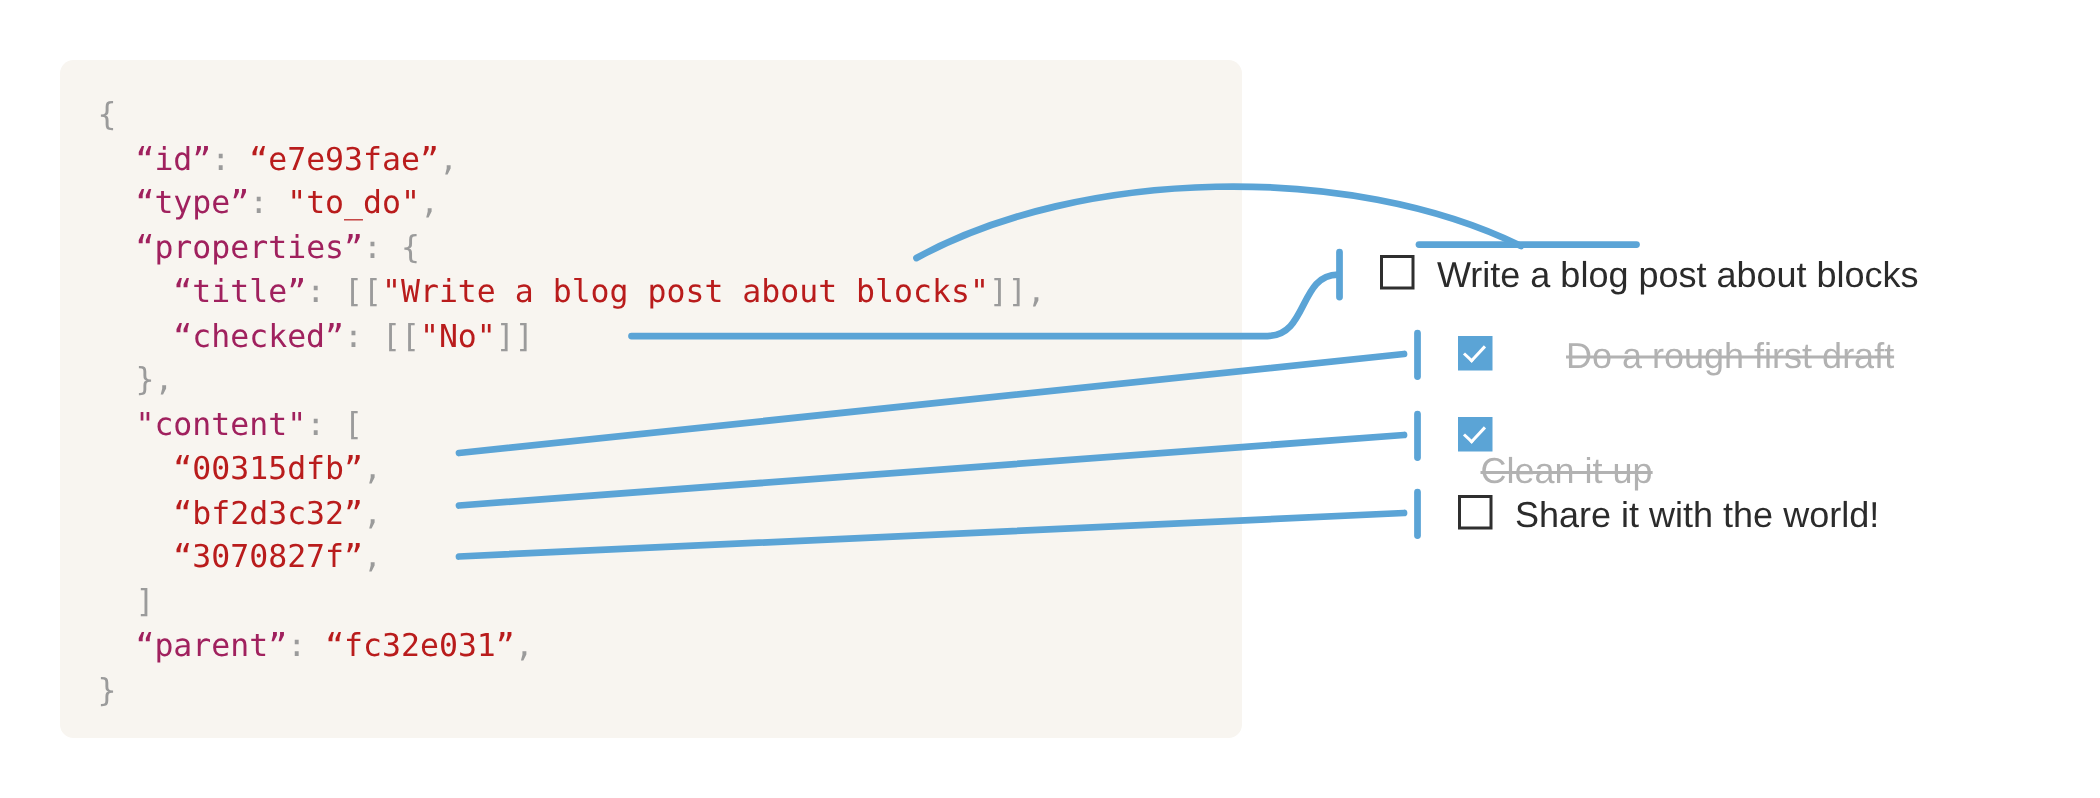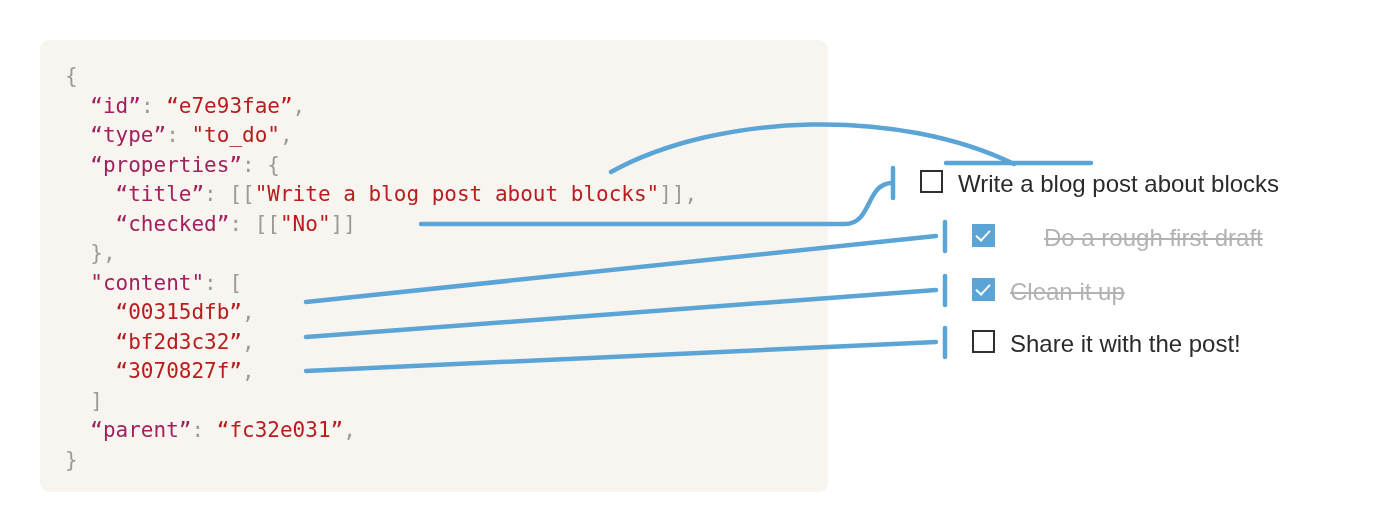--- a/index.html
+++ b/index.html
@@ -126,23 +126,23 @@
 
   <div id="todo-container">
       <div class="todo-row" style="left: 908px; top: 170px;">
         <div class="cb off"></div>
         <div class="todo-text">Write a blog post about blocks</div>
       </div>
       <div class="todo-row done" style="left: 960px; top: 224px; gap: 34px;">
         <div class="cb on"></div>
         <div class="todo-text">Do a rough first draft</div>
       </div>
-      <div class="todo-row done" style="left: 960px; top: 278px;">
+      <div class="todo-row done" style="left: 960px; top: 278px; flex-direction: column;">
         <div class="cb on"></div>
         <div class="todo-text">Clean it up</div>
       </div>
       <div class="todo-row" style="left: 960px; top: 330px;">
         <div class="cb off"></div>
-        <div class="todo-text">Share it with the post!</div>
+        <div class="todo-text">Share it with the world!</div>
       </div>
     </div>
 
 </div>
 
 </body></html>

